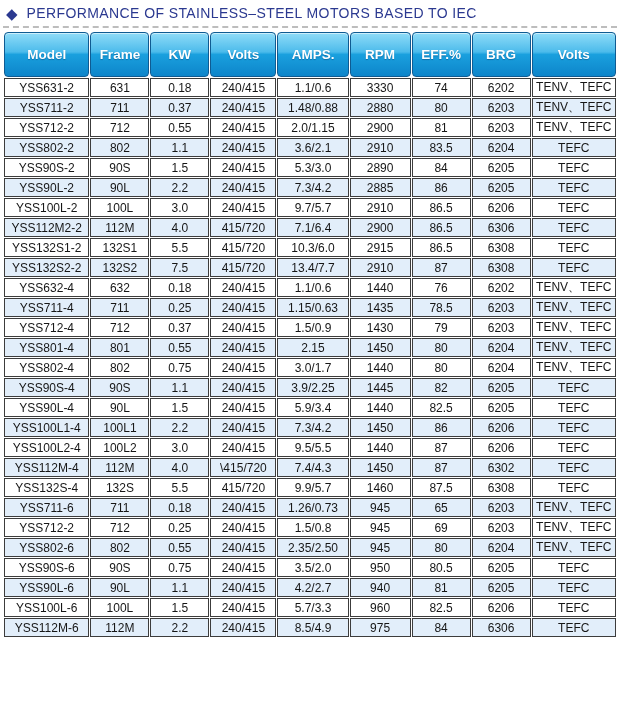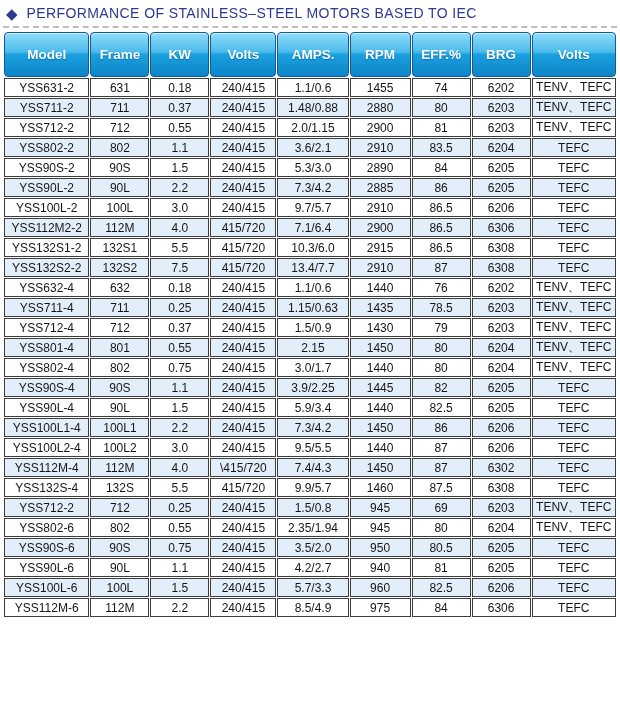--- a/index.html
+++ b/index.html
@@ -108,21 +108,21 @@
           <th>Volts</th>
         </tr>
     </thead>
     <tbody id="table-body">
         <tr>
           <td>YSS631-2</td>
           <td>631</td>
           <td>0.18</td>
           <td>240/415</td>
           <td>1.1/0.6</td>
-          <td>1455</td>
+          <td>3330</td>
           <td>74</td>
           <td>6202</td>
           <td>TENV、TEFC</td>
         </tr>
         <tr>
           <td>YSS711-2</td>
           <td>711</td>
           <td>0.37</td>
           <td>240/415</td>
           <td>1.48/0.88</td>
@@ -334,36 +334,47 @@
           <td>132S</td>
           <td>5.5</td>
           <td>415/720</td>
           <td>9.9/5.7</td>
           <td>1460</td>
           <td>87.5</td>
           <td>6308</td>
           <td>TEFC</td>
         </tr>
         <tr>
+          <td>YSS711-6</td>
+          <td>711</td>
+          <td>0.18</td>
+          <td>240/415</td>
+          <td>1.26/0.73</td>
+          <td>945</td>
+          <td>65</td>
+          <td>6203</td>
+          <td>TENV、TEFC</td>
+        </tr>
+        <tr>
           <td>YSS712-2</td>
           <td>712</td>
           <td>0.25</td>
           <td>240/415</td>
           <td>1.5/0.8</td>
           <td>945</td>
           <td>69</td>
           <td>6203</td>
           <td>TENV、TEFC</td>
         </tr>
         <tr>
           <td>YSS802-6</td>
           <td>802</td>
           <td>0.55</td>
           <td>240/415</td>
-          <td>2.35/1.94</td>
+          <td>2.35/2.50</td>
           <td>945</td>
           <td>80</td>
           <td>6204</td>
           <td>TENV、TEFC</td>
         </tr>
         <tr>
           <td>YSS90S-6</td>
           <td>90S</td>
           <td>0.75</td>
           <td>240/415</td>

